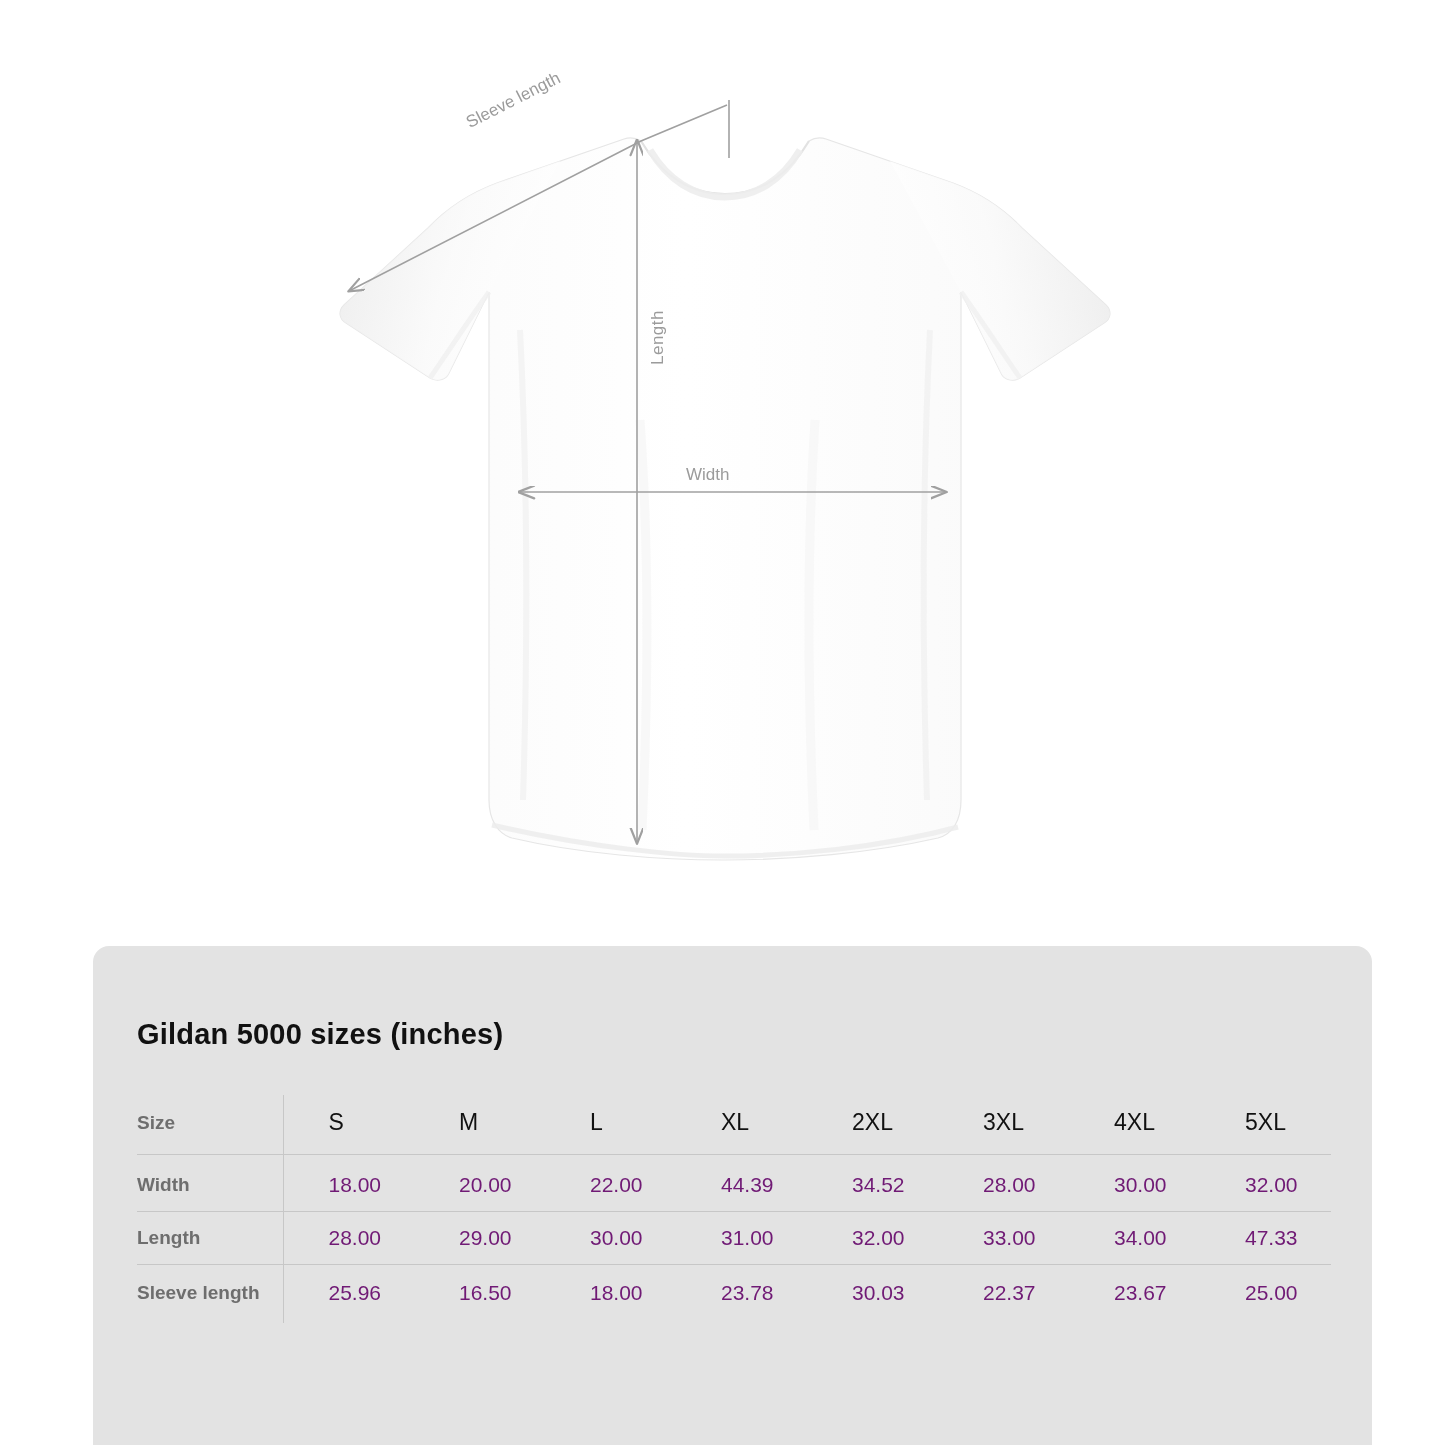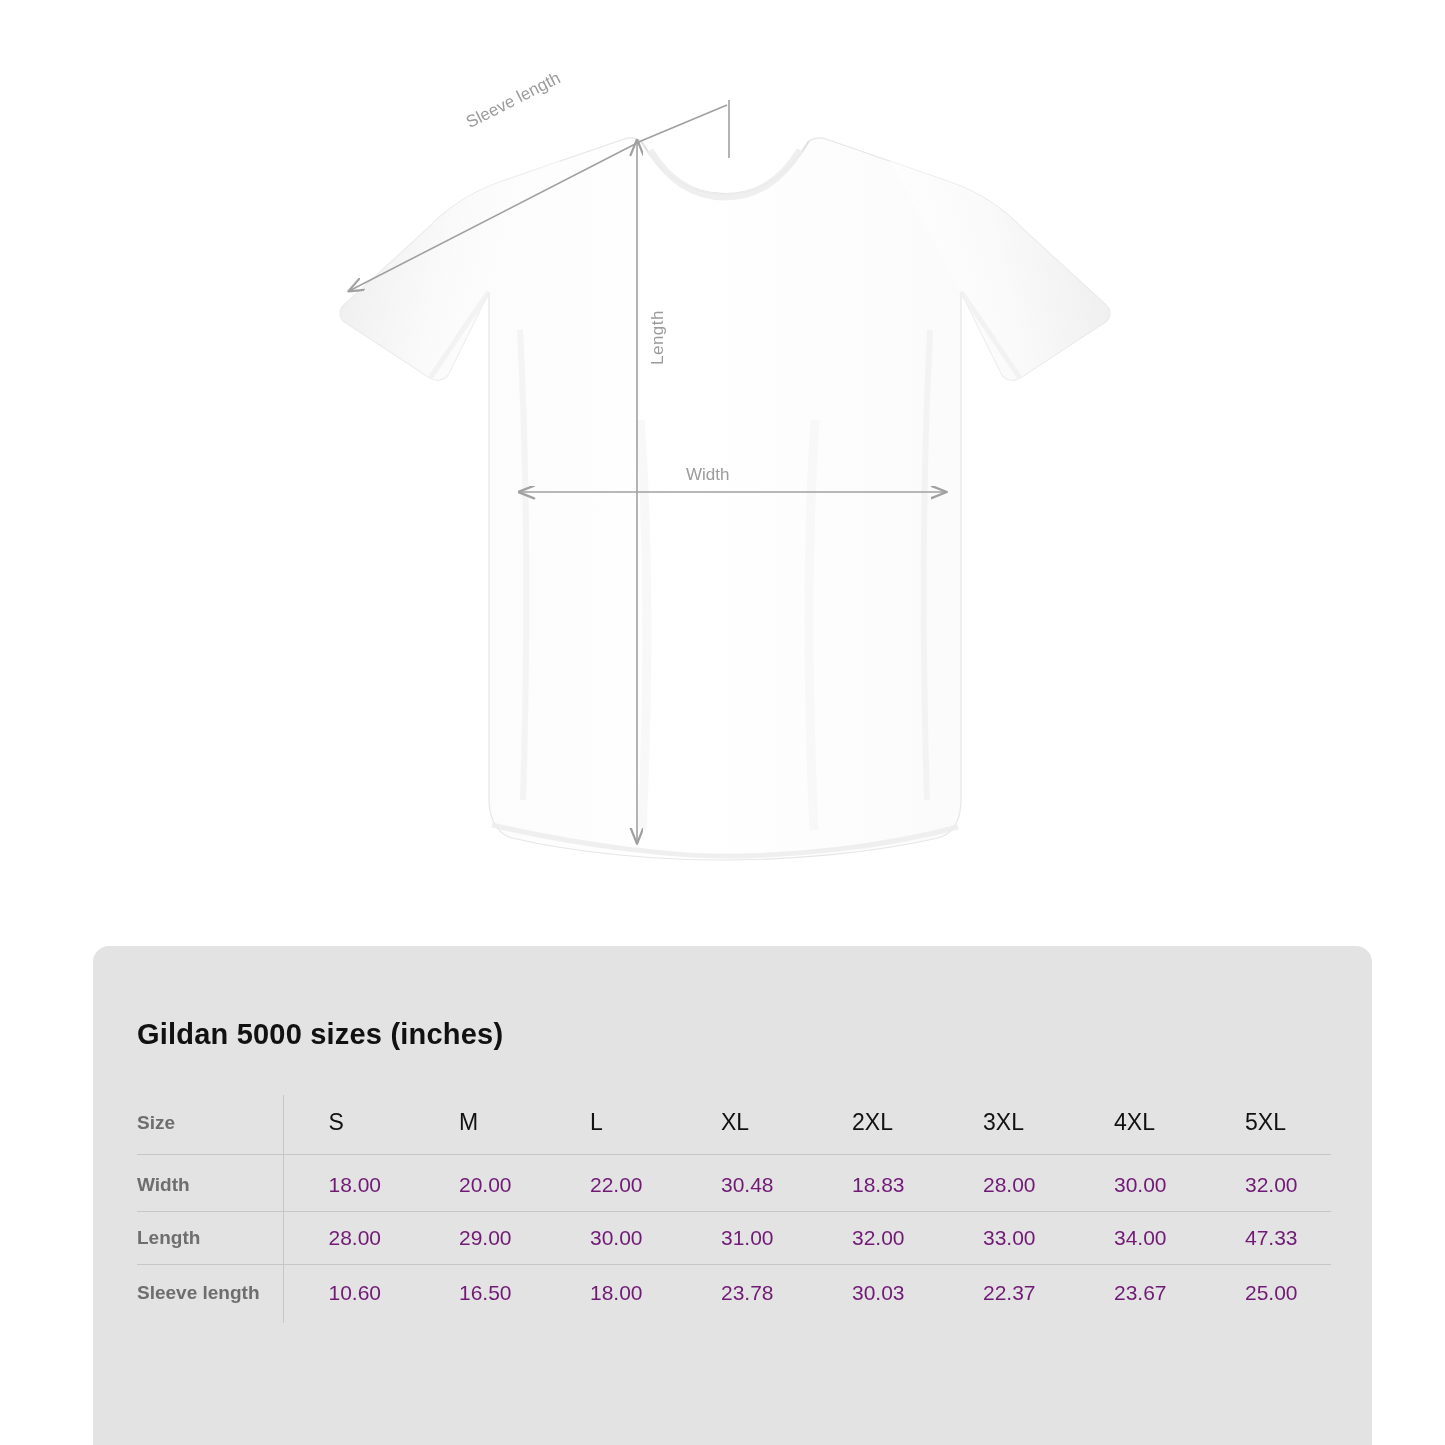--- a/index.html
+++ b/index.html
@@ -244,40 +244,40 @@
         <th class="sizehead">4XL</th>
         <th class="sizehead">5XL</th>
       </tr>
     </thead>
     <tbody>
       <tr class="divider-row">
         <td class="rowhead">Width</td>
         <td class="val vline">18.00</td>
         <td class="val">20.00</td>
         <td class="val">22.00</td>
-        <td class="val">30.48</td>
-        <td class="val">18.83</td>
+        <td class="val">44.39</td>
+        <td class="val">34.52</td>
         <td class="val">28.00</td>
         <td class="val">30.00</td>
         <td class="val">32.00</td>
       </tr>
       <tr class="divider-row">
         <td class="rowhead">Length</td>
         <td class="val vline">28.00</td>
         <td class="val">29.00</td>
         <td class="val">30.00</td>
         <td class="val">31.00</td>
         <td class="val">32.00</td>
         <td class="val">33.00</td>
         <td class="val">34.00</td>
         <td class="val">47.33</td>
       </tr>
       <tr class="divider-row last-row">
         <td class="rowhead">Sleeve length</td>
-        <td class="val vline">10.60</td>
+        <td class="val vline">25.96</td>
         <td class="val">16.50</td>
         <td class="val">18.00</td>
         <td class="val">23.78</td>
         <td class="val">30.03</td>
         <td class="val">22.37</td>
         <td class="val">23.67</td>
         <td class="val">25.00</td>
       </tr>
     </tbody>
   </table>

